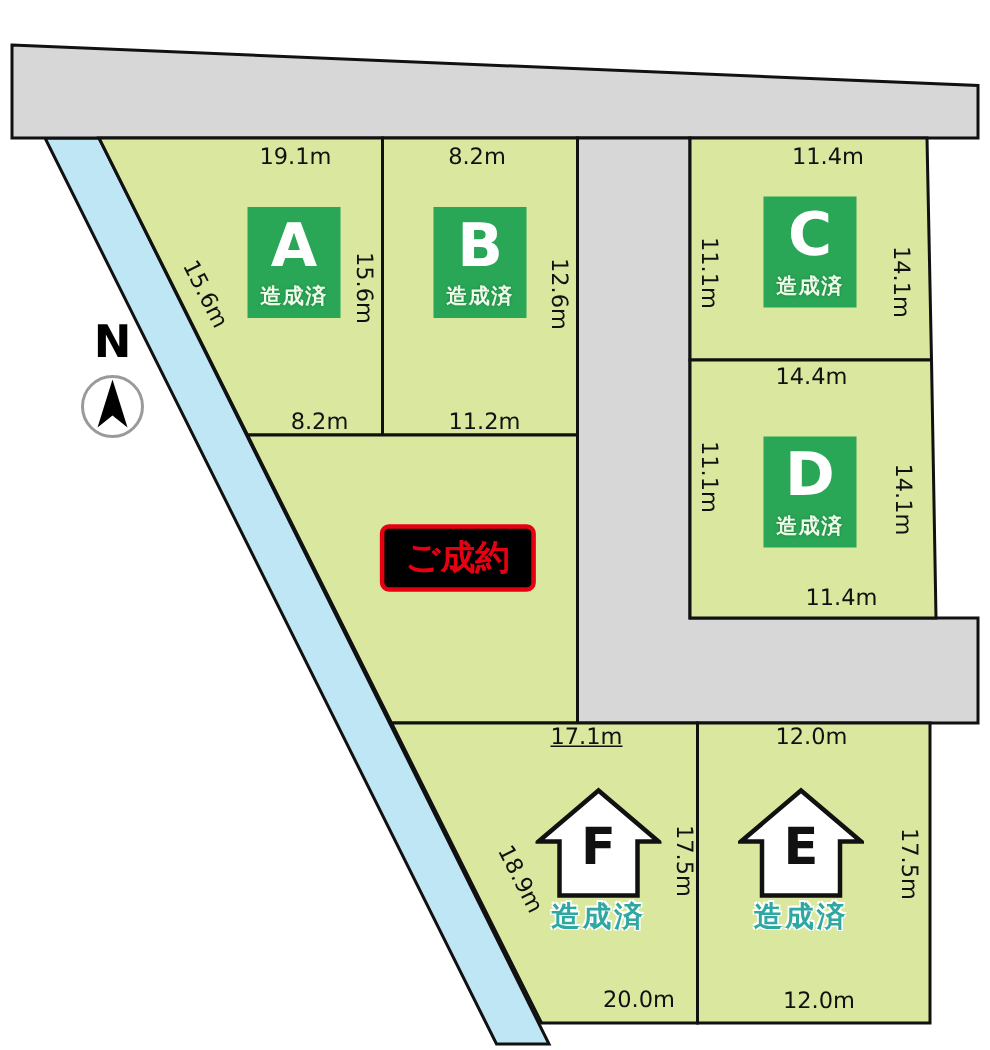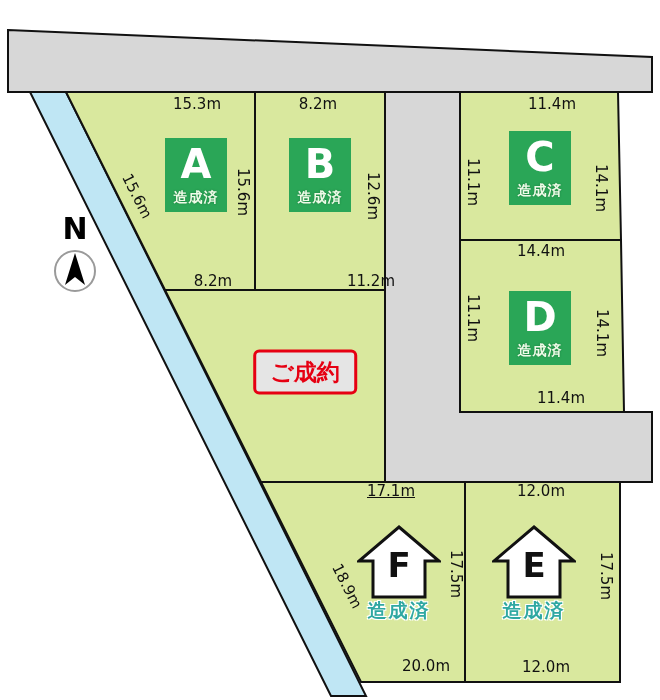--- a/index.html
+++ b/index.html
@@ -22,21 +22,21 @@
     position:absolute;width:62px;height:74px;background:#2aa657;
     display:flex;flex-direction:column;align-items:center;justify-content:center;
   }
   .badge-letter{color:#ffffff;font-size:40px;font-weight:bold;line-height:1;}
   .badge-status{
     color:#eefbe8;font-size:14px;font-weight:bold;margin-top:5px;letter-spacing:1px;
     text-shadow:0 0 2px #1c7a3a;white-space:nowrap;
   }
   .sold-badge{
     position:absolute;left:305px;top:372px;transform:translate(-50%,-50%);
-    background:#e5e5e5;border:3px solid #e60012;border-radius:6px;
+    background:#000000;border:3px solid #e60012;border-radius:6px;
     color:#e60012;font-size:23px;font-weight:bold;padding:4px 14px;white-space:nowrap;
   }
   .north{position:absolute;left:48px;top:214px;width:54px;text-align:center;}
   .north-n{font-size:30px;font-weight:bold;color:#000;line-height:1;}
   .house{position:absolute;width:84px;height:80px;}
   .house svg{position:absolute;left:0;top:0;}
   .house-letter{
     position:absolute;left:0;top:22px;width:100%;text-align:center;
     font-size:34px;font-weight:bold;color:#111;
   }
@@ -103,30 +103,30 @@
   <div class="house-status" style="left:399px;top:611px;">造成済</div>
 
   <div class="house" style="left:492px;top:523px;">
     <svg width="84" height="80" viewBox="0 0 84 80">
       <polygon points="42,4 82,38 68,38 68,74 16,74 16,38 2,38" fill="#ffffff" stroke="#111111" stroke-width="3" stroke-linejoin="miter"></polygon>
     </svg>
     <div class="house-letter">E</div>
   </div>
   <div class="house-status" style="left:534px;top:611px;">造成済</div>
 
-  <div class="dim" style="left:197px;top:104px;">15.3m</div>
+  <div class="dim" style="left:197px;top:104px;">19.1m</div>
   <div class="dim" style="left:318px;top:104px;">8.2m</div>
   <div class="dim" style="left:552px;top:104px;">11.4m</div>
 
   <div class="dim rot63" style="left:137px;top:196px;">15.6m</div>
   <div class="dim rot90" style="left:243px;top:192px;">15.6m</div>
   <div class="dim rot90" style="left:373px;top:196px;">12.6m</div>
 
   <div class="dim" style="left:213px;top:281px;">8.2m</div>
-  <div class="dim" style="left:323px;top:281px;margin-left:48px;">11.2m</div>
+  <div class="dim" style="left:323px;top:281px;">11.2m</div>
 
   <div class="dim rot90" style="left:473px;top:182px;">11.1m</div>
   <div class="dim rot90" style="left:601px;top:188px;">14.1m</div>
   <div class="dim" style="left:541px;top:251px;text-align:center;">14.4m</div>
 
   <div class="dim rot90" style="left:473px;top:318px;">11.1m</div>
   <div class="dim rot90" style="left:602px;top:333px;">14.1m</div>
   <div class="dim" style="left:561px;top:398px;">11.4m</div>
 
   <div class="dim" style="left:391px;top:491px;text-decoration:underline;">17.1m</div>

